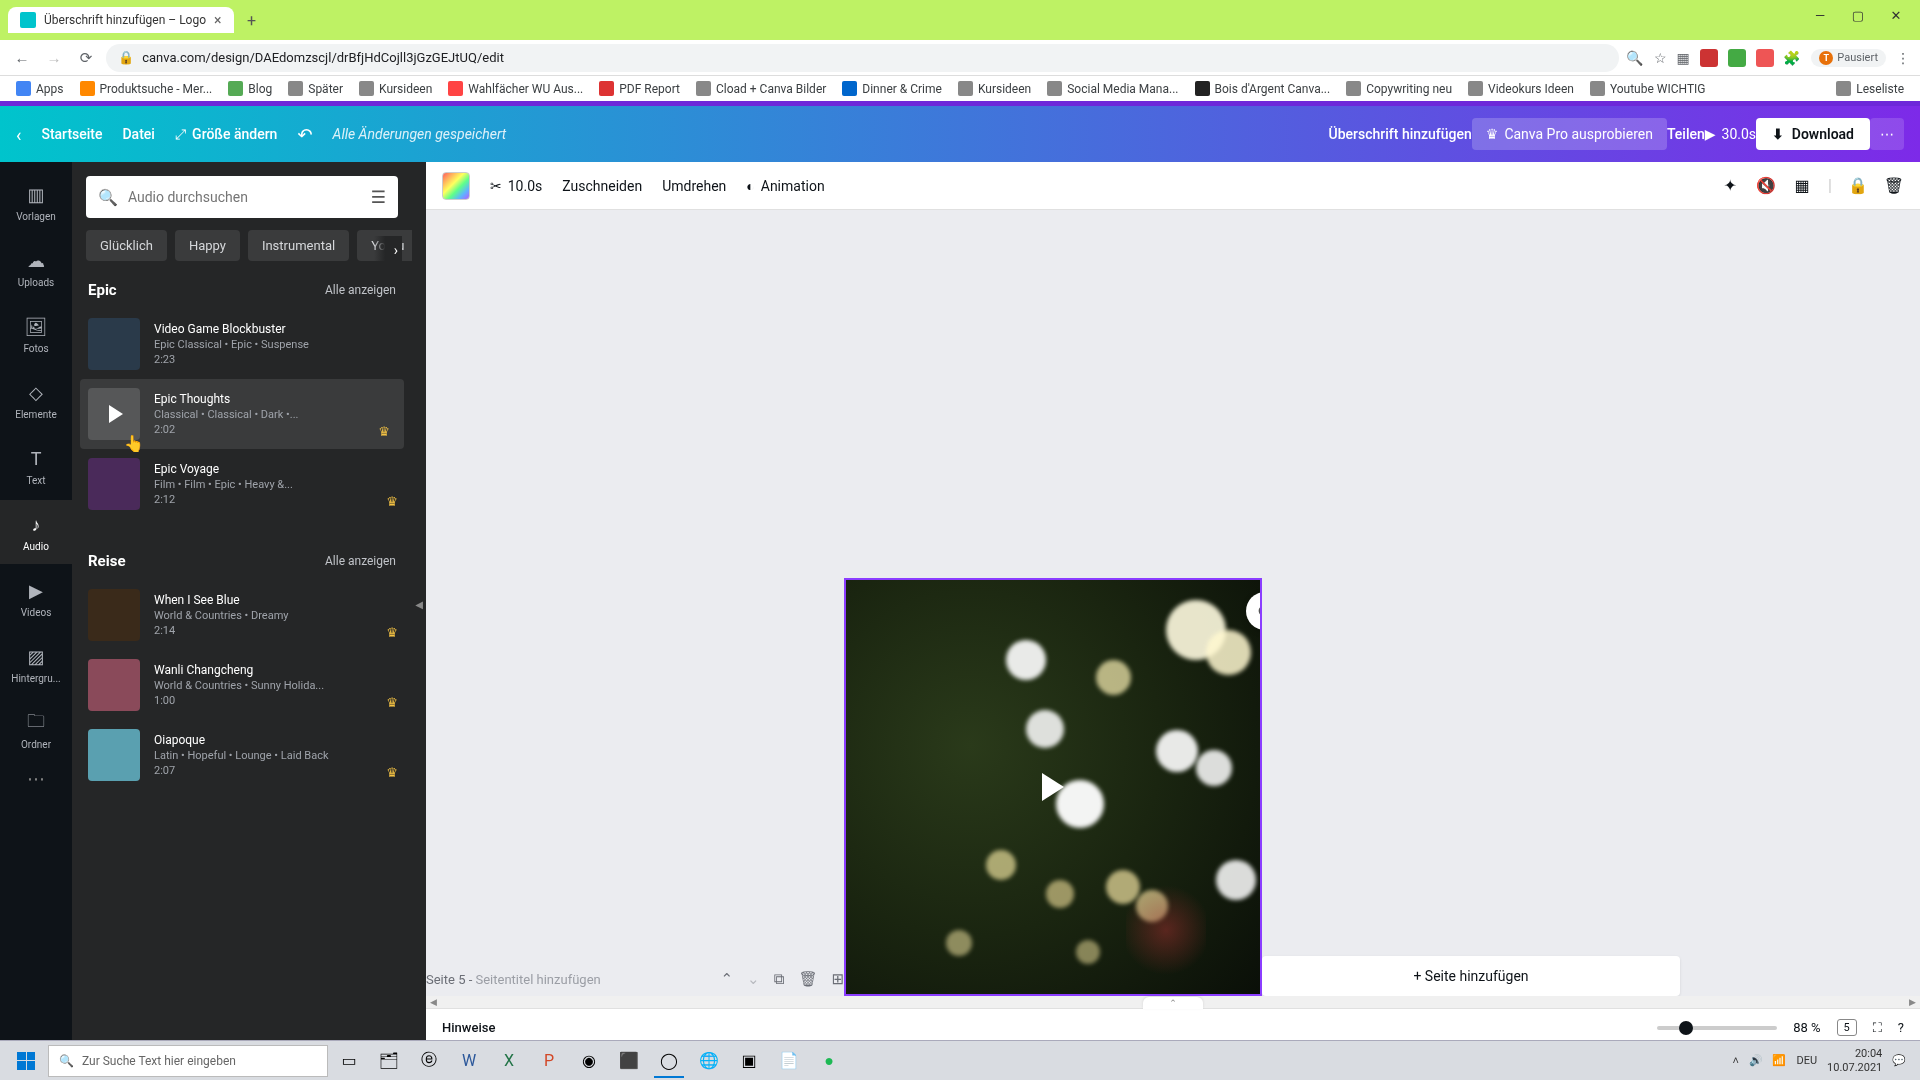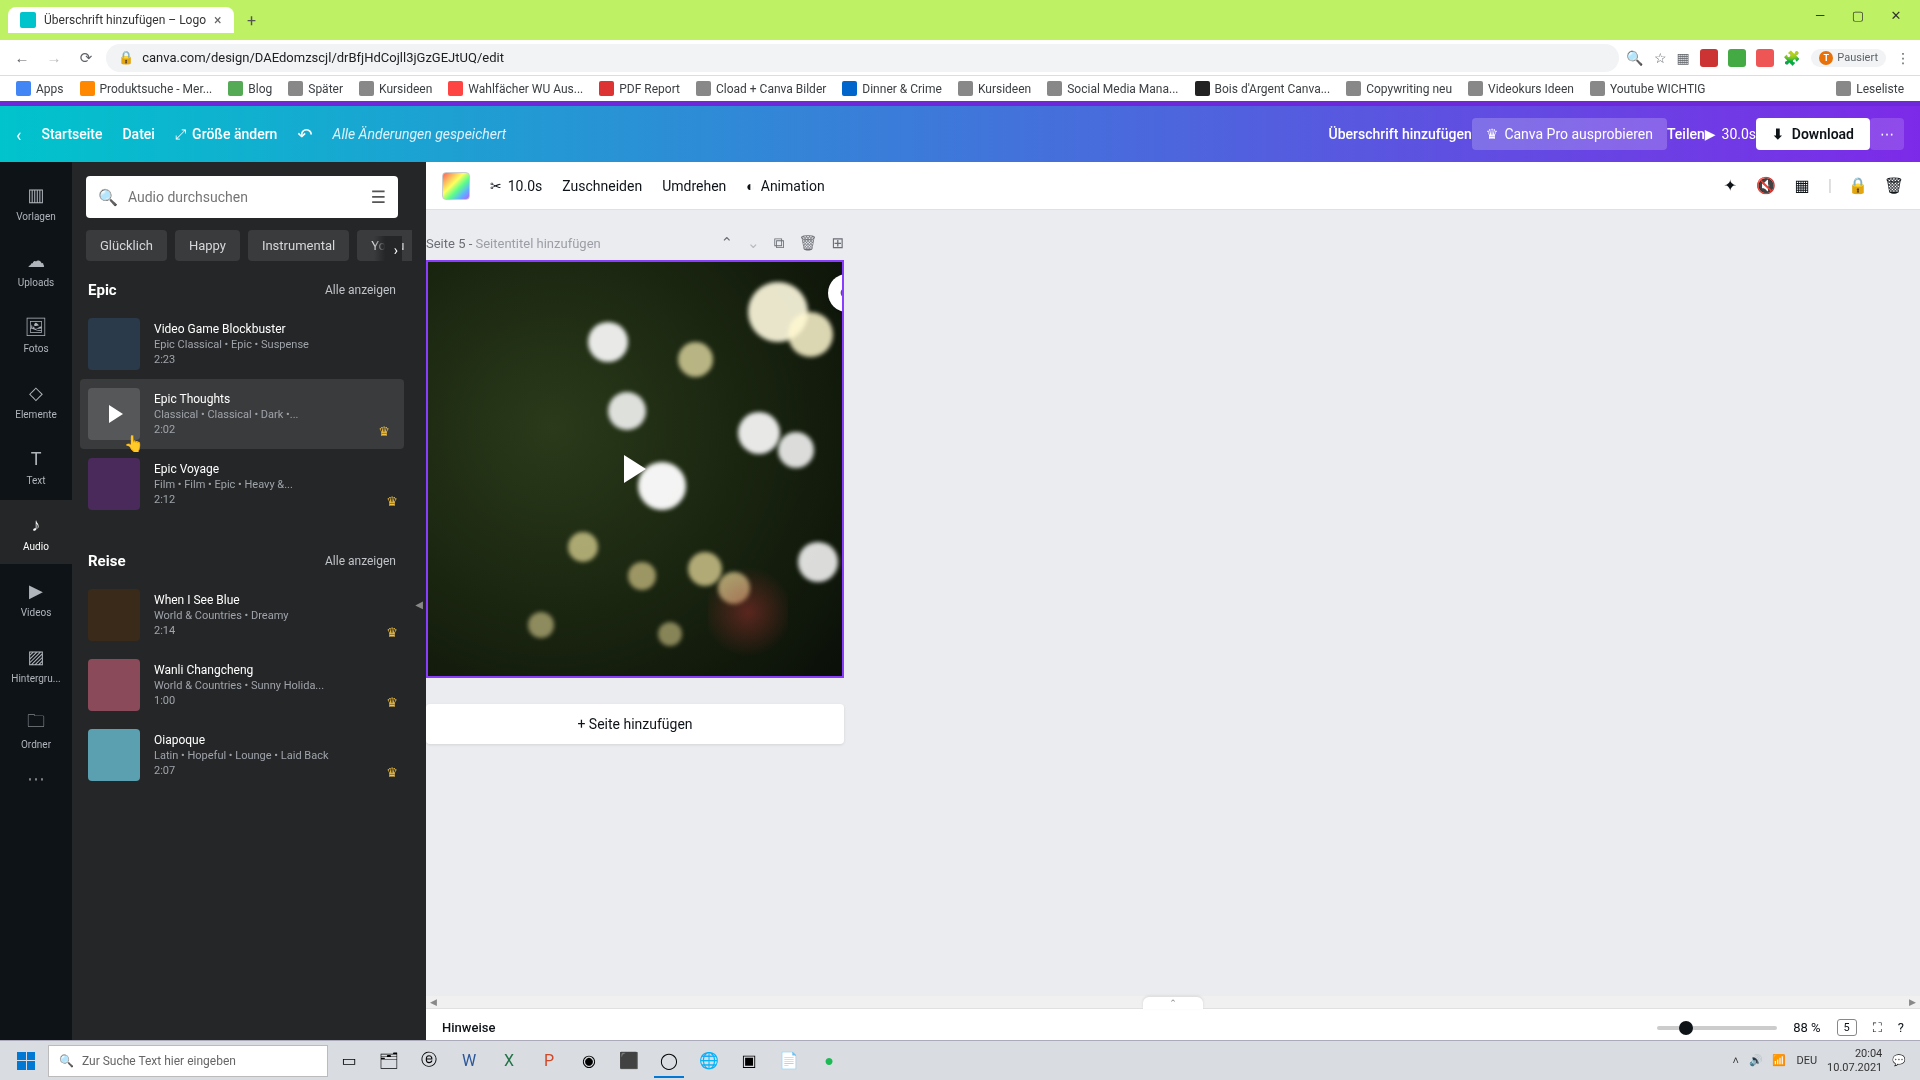--- a/index.html
+++ b/index.html
@@ -60,21 +60,21 @@
 .track-meta{color:#9fa3aa;font-size:11px;white-space:nowrap;overflow:hidden;text-overflow:ellipsis}
 .track-dur{color:#9fa3aa;font-size:11px;margin-top:2px}
 .crown{position:absolute;right:14px;bottom:10px;color:#f4c243;font-size:13px}
 .panel-handle{width:14px;background:#252627;display:flex;align-items:center;justify-content:center;color:#888;font-size:10px;cursor:pointer}
 .canvas-area{flex:1;display:flex;flex-direction:column;background:#ebecf0;position:relative}
 .context-bar{height:48px;background:#fff;display:flex;align-items:center;padding:0 16px;gap:20px;border-bottom:1px solid #e0e0e0}
 .color-swatch{width:28px;height:28px;border-radius:4px;background:linear-gradient(135deg,#ff5e5e,#ffb25e,#ffff5e,#5eff8a,#5eb4ff,#b45eff);border:1px solid #ccc}
 .ctx-item{display:flex;align-items:center;gap:6px;font-size:14px;color:#0e1318}
 .ctx-right{margin-left:auto;display:flex;align-items:center;gap:16px;color:#0e1318;font-size:16px}
 .ctx-icon{width:20px;height:20px;display:flex;align-items:center;justify-content:center}
-.canvas-scroll{flex:1;display:flex;flex-direction:column;align-items:flex-start;padding-top:24px;overflow:hidden;position:relative}
+.canvas-scroll{flex:1;display:flex;flex-direction:row;align-items:flex-end;padding-top:24px;overflow:hidden;position:relative}
 .page-head{display:flex;align-items:center;gap:14px;width:418px;margin-bottom:8px;color:#6b6e76;font-size:13px}
 .page-head .label{color:#6b6e76}
 .page-head .spacer{flex:1}
 .page-head .icn{cursor:pointer;color:#6b6e76;font-size:15px}
 .canvas-page{width:418px;height:418px;border:2px solid #8b3dff;position:relative;background:#000;overflow:hidden}
 .bokeh-bg{position:absolute;inset:0;background:radial-gradient(circle at 30% 40%,#2a3a1a,#1a2510 50%,#0a0f08);}
 .bokeh{position:absolute;border-radius:50%;filter:blur(2px)}
 .play-center{position:absolute;left:50%;top:50%;transform:translate(-50%,-50%);width:0;height:0;border-left:22px solid #fff;border-top:14px solid transparent;border-bottom:14px solid transparent}
 .refresh-badge{position:absolute;right:-24px;top:12px;width:38px;height:38px;background:#fff;border-radius:50%;box-shadow:0 2px 6px rgba(0,0,0,0.2);display:flex;align-items:center;justify-content:center;font-size:17px;color:#555}
 .add-page{width:418px;height:40px;background:#fff;border-radius:4px;margin-top:26px;display:flex;align-items:center;justify-content:center;font-size:14px;color:#0e1318;box-shadow:0 1px 3px rgba(0,0,0,0.1)}

